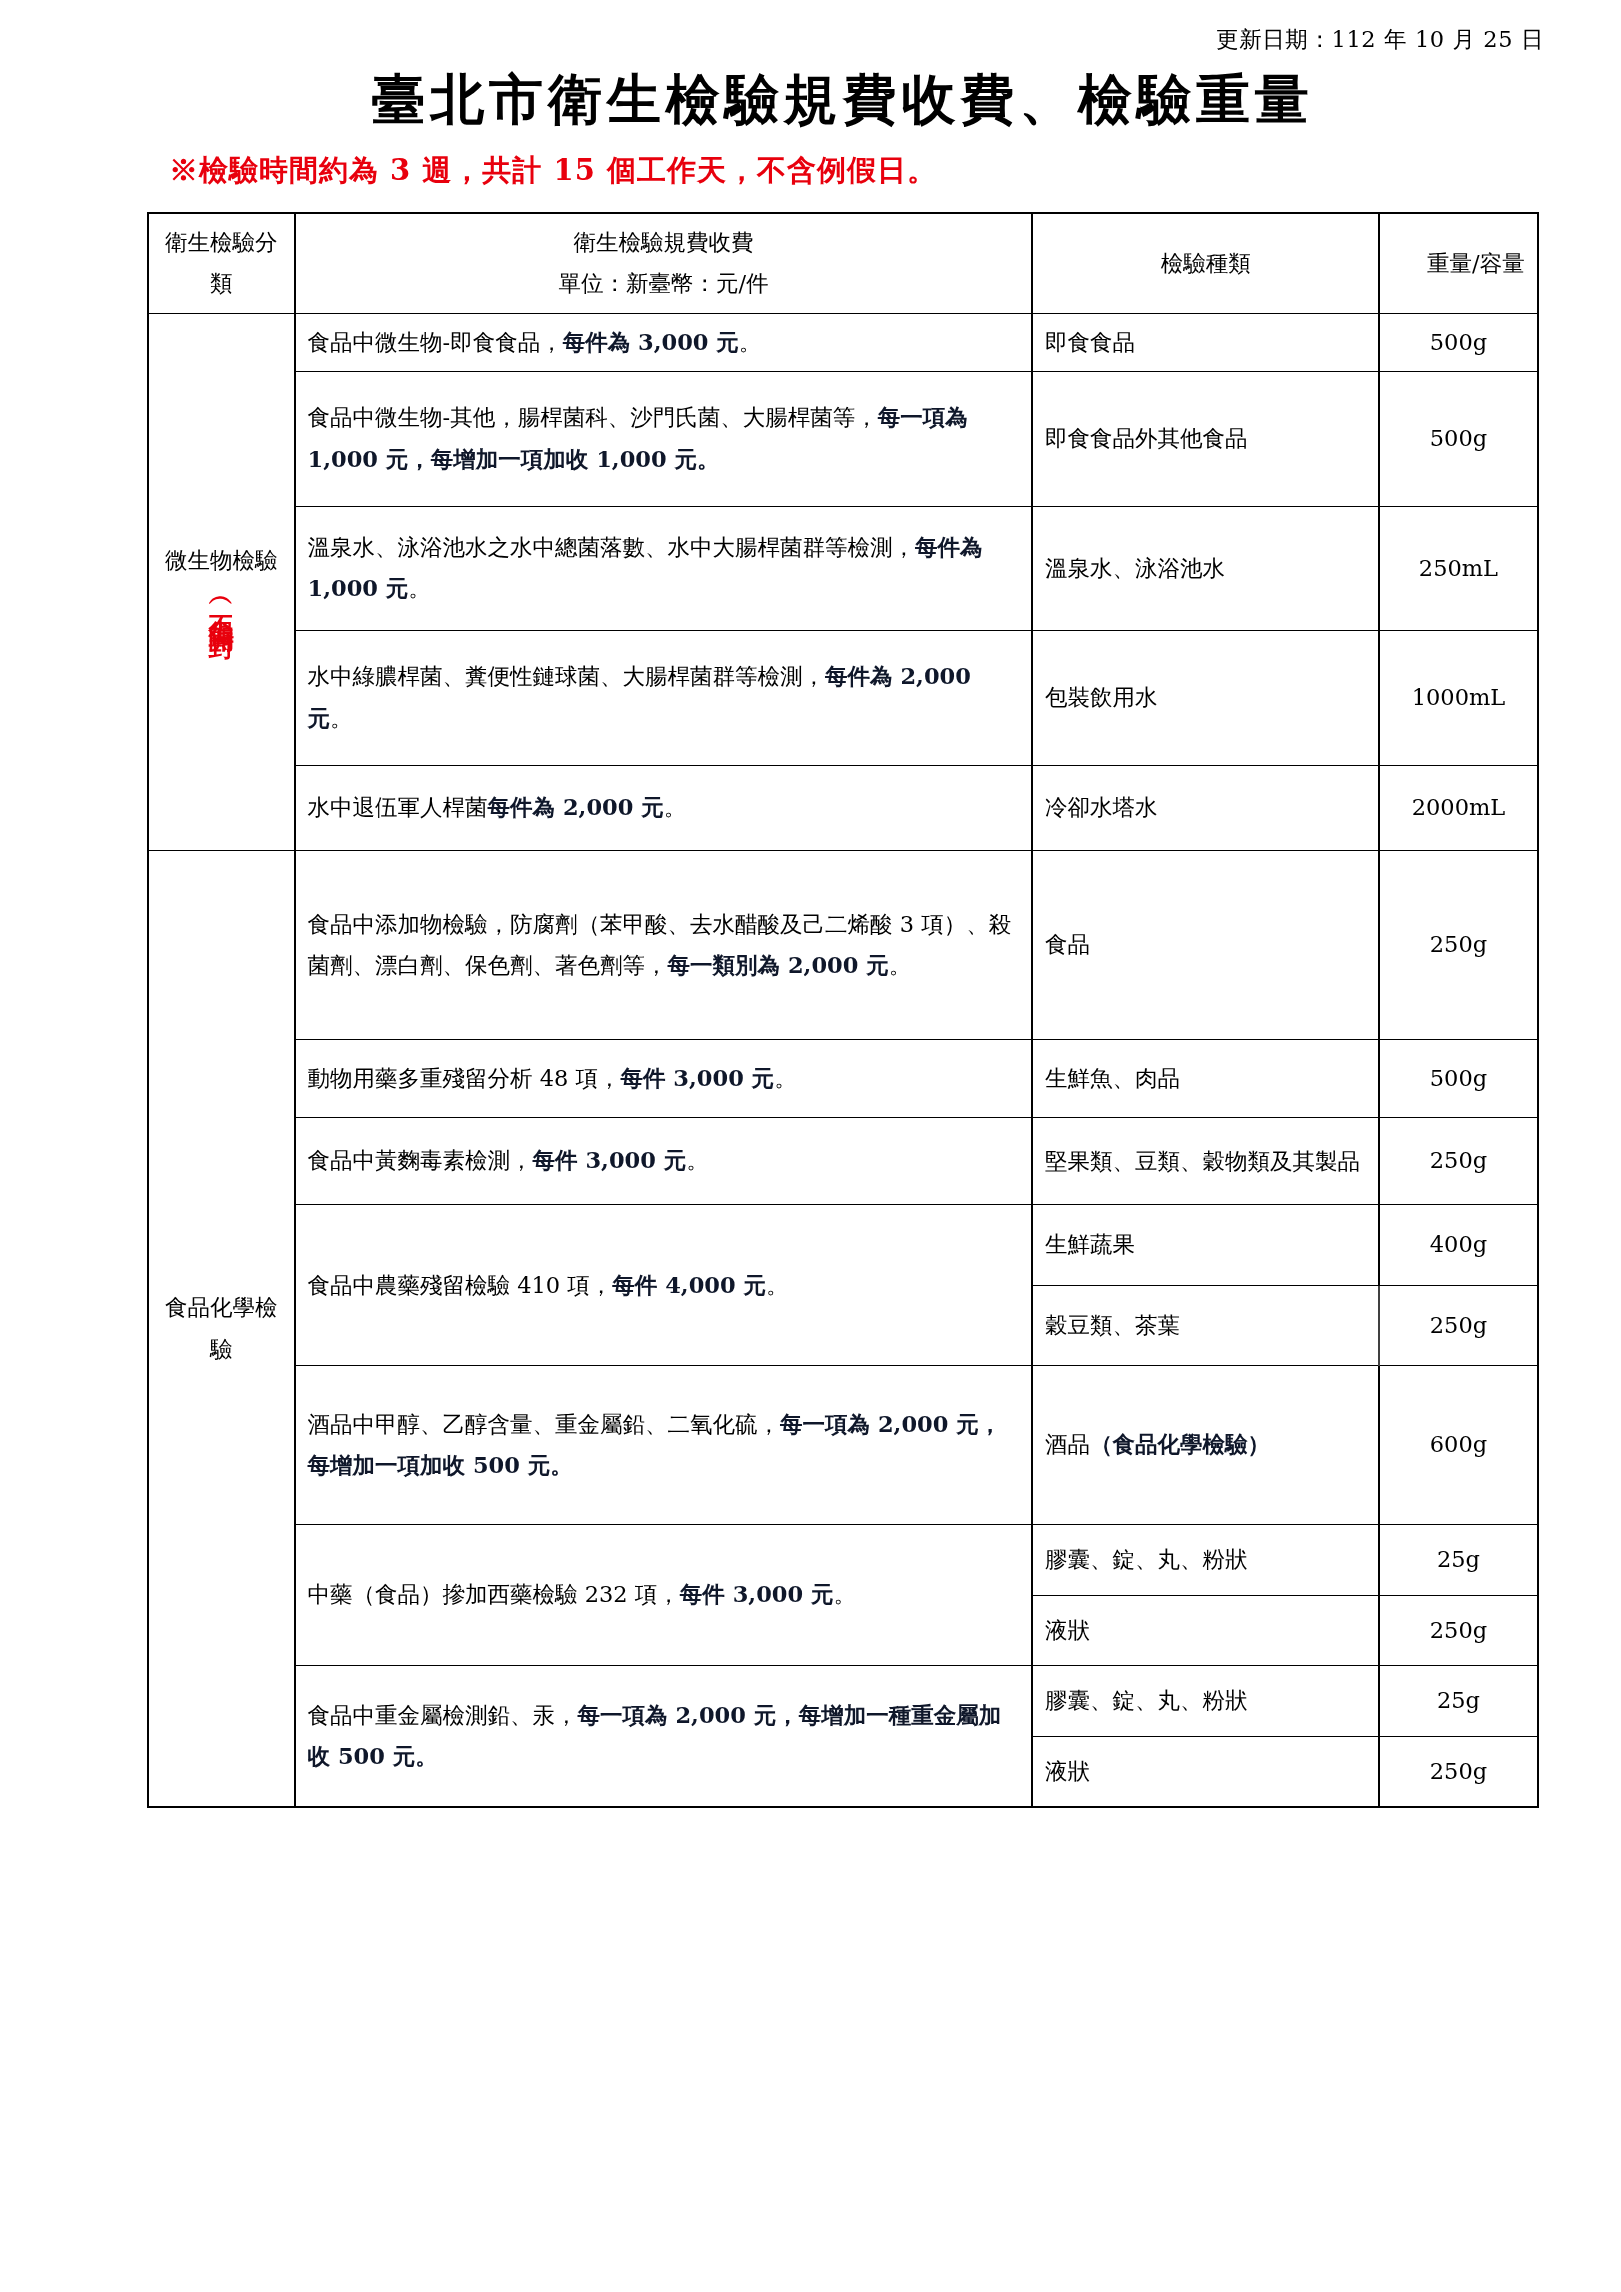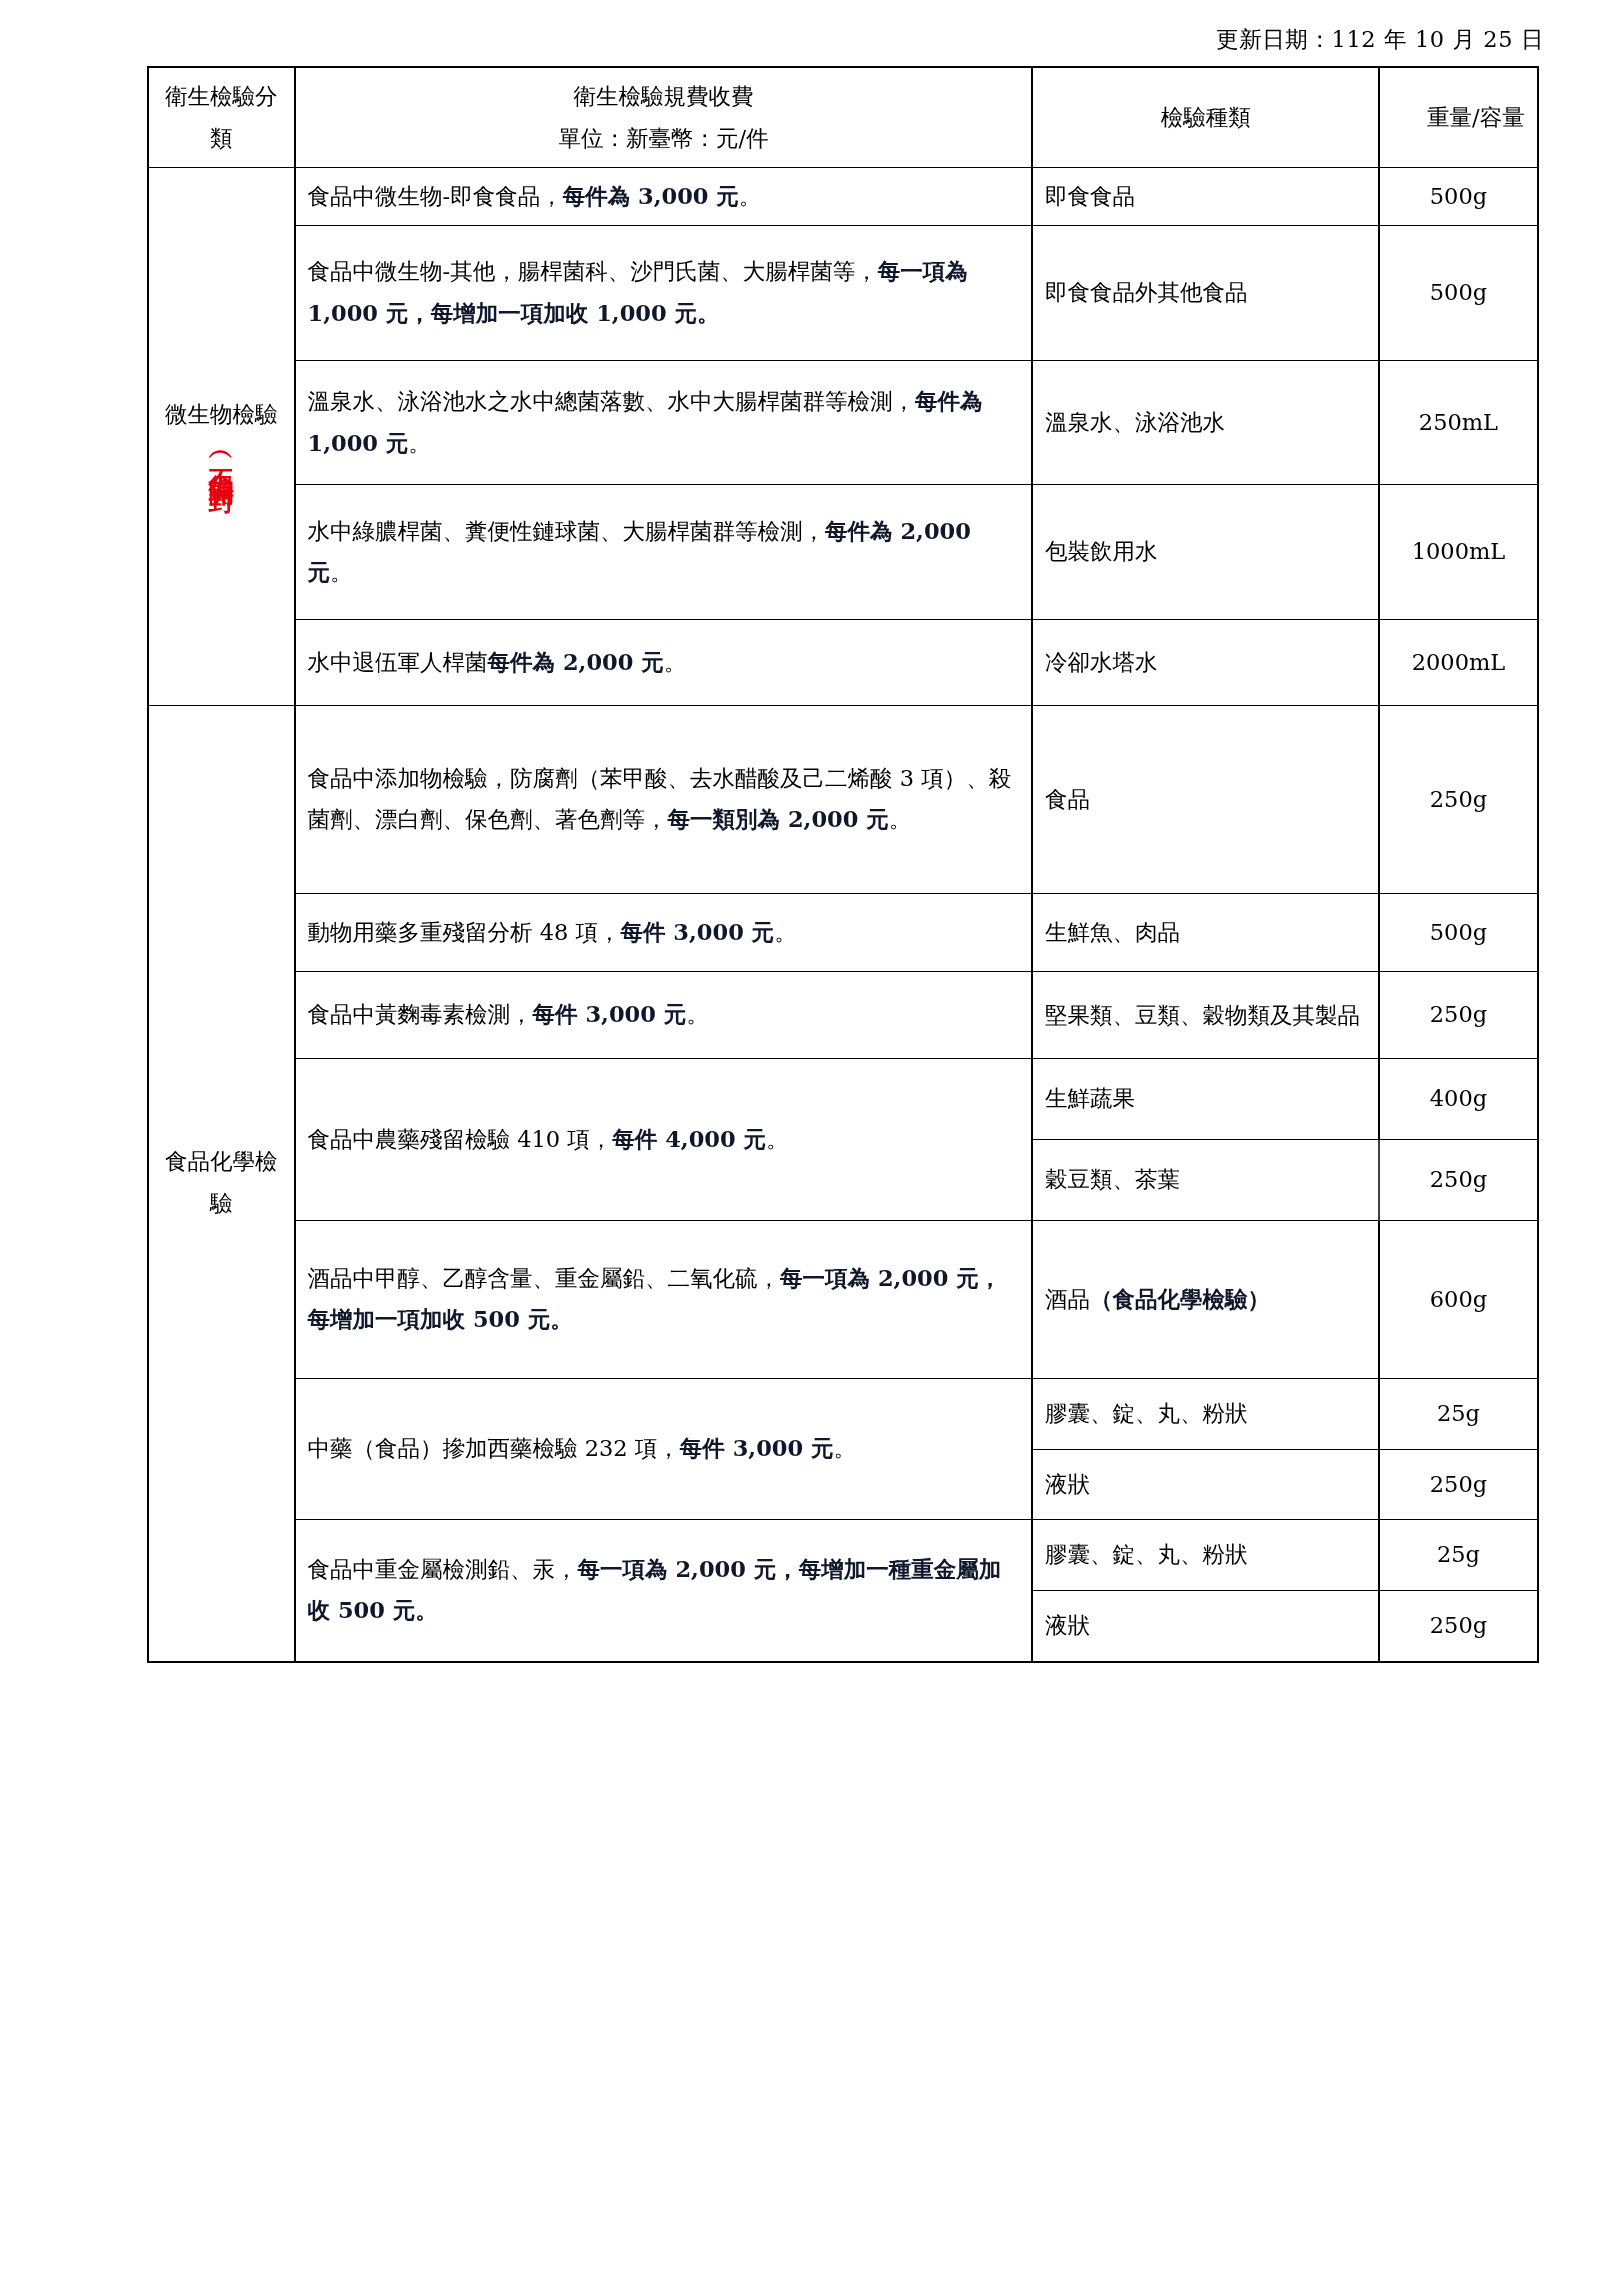--- a/index.html
+++ b/index.html
@@ -118,21 +118,23 @@
   .section-end td { border-bottom: 2px solid #000; }
   .thick-top td { border-top: 2px solid #000; }
 </style>
 </head>
 <body>
 
 <div class="page">
 
   <div class="doc-date">更新日期：112 年 10 月 25 日</div>
 
-
+  <h1 class="doc-title">臺北市衛生檢驗規費收費、檢驗重量</h1>
+
+  <div class="doc-note">※檢驗時間約為 3 週，共計 15 個工作天，不含例假日。</div>
 
   <table class="fee-table">
     <colgroup>
       <col class="col-cat">
         <col class="col-fee">
         <col class="col-kind">
         <col class="col-wt">
     </colgroup>
     <thead>
       <tr class="thead-row">

